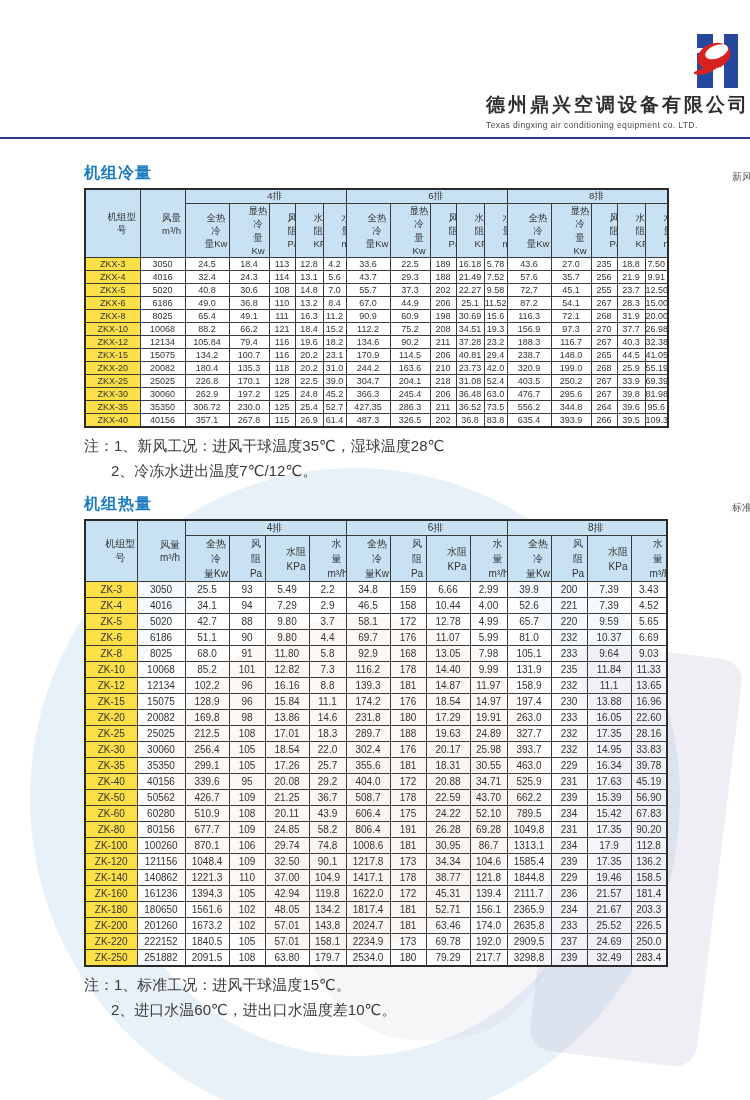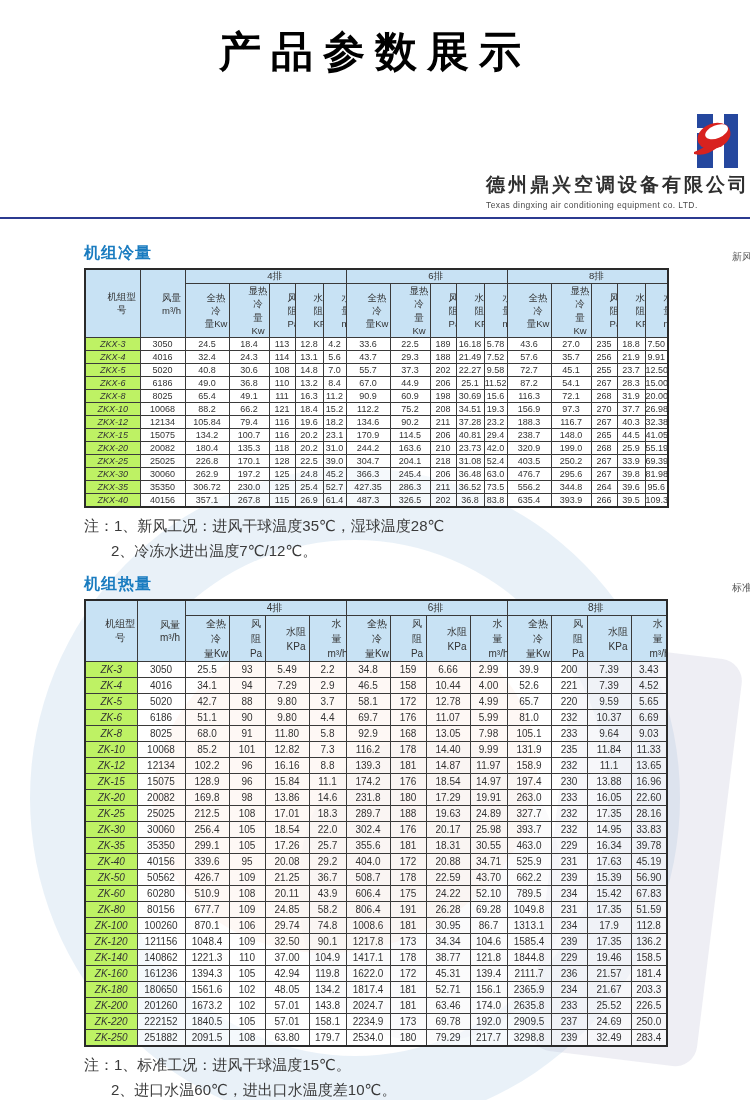--- a/index.html
+++ b/index.html
@@ -35,21 +35,21 @@
   .section-head { display:flex; justify-content:space-between; align-items:flex-end; margin-bottom:4px; }
   .section-title { font-size:16px; font-weight:bold; color:#1a7cc0; letter-spacing:1px; }
   .section-cond { font-size:10px; color:#555; }
 
   
   table.spec-table { width:584px; border-collapse:collapse; table-layout:fixed;
     border:2px solid #2a2a2a; }
   .spec-table th, .spec-table td { border:1px solid #3a3a3a; text-align:center;
     vertical-align:middle; padding:0; overflow:hidden; }
   .spec-table thead th { background:#c8e2f4; font-weight:normal; color:#333; white-space:pre-line;padding-left:18px; }
-  .spec-table td.model-cell { background:#bef264;font-style:italic; }
+  .spec-table td.model-cell { background:#fde047; }
   .spec-table tbody td { background:rgba(255,255,255,0.55); }
 
   .t1 thead tr.grp-row th { height:14px; font-size:9.5px; }
   .t1 thead tr.sub-row th { height:44px; font-size:9.5px; line-height:1.4; }
   .t1 tbody td { height:13px; font-size:9px; }
 
   .t2 thead tr.grp-row th { height:16px; font-size:10px; }
   .t2 thead tr.sub-row th { height:38px; font-size:10px; line-height:1.5; }
   .t2 tbody td { height:16px; font-size:10px; }
 
@@ -59,21 +59,20 @@
 </style>
 </head>
 <body>
 
 <div class="watermark wm-ring"></div>
 <div class="watermark wm-swoosh"></div>
 <div class="watermark wm-block"></div>
 <div class="watermark wm-block2"></div>
 
 <div class="page">
-  <div class="main-title">产品参数展示</div>
 
   <div class="brand-row">
     <span>
       <svg width="58" height="54" viewBox="0 0 58 54">
         <rect x="5" y="0" width="16" height="14" fill="#25479e"></rect>
         <rect x="32" y="0" width="14" height="54" fill="#25479e"></rect>
         <rect x="5" y="19" width="16" height="35" fill="#25479e"></rect>
         <path d="M2 40 q12 3 24 -7 l-5 -7 q-10 9 -19 12 z" fill="#d8221f"></path>
         <g transform="rotate(-22 22 22)">
           <ellipse cx="22" cy="22" rx="17" ry="12.5" fill="#d8221f"></ellipse>
@@ -717,21 +716,21 @@
             <td>109</td>
             <td>24.85</td>
             <td>58.2</td>
             <td>806.4</td>
             <td>191</td>
             <td>26.28</td>
             <td>69.28</td>
             <td>1049.8</td>
             <td>231</td>
             <td>17.35</td>
-            <td>51.59</td>
+            <td>90.20</td>
           </tr>
           <tr>
             <td class="model-cell">ZK-100</td>
             <td>100260</td>
             <td>870.1</td>
             <td>106</td>
             <td>29.74</td>
             <td>74.8</td>
             <td>1008.6</td>
             <td>181</td>

